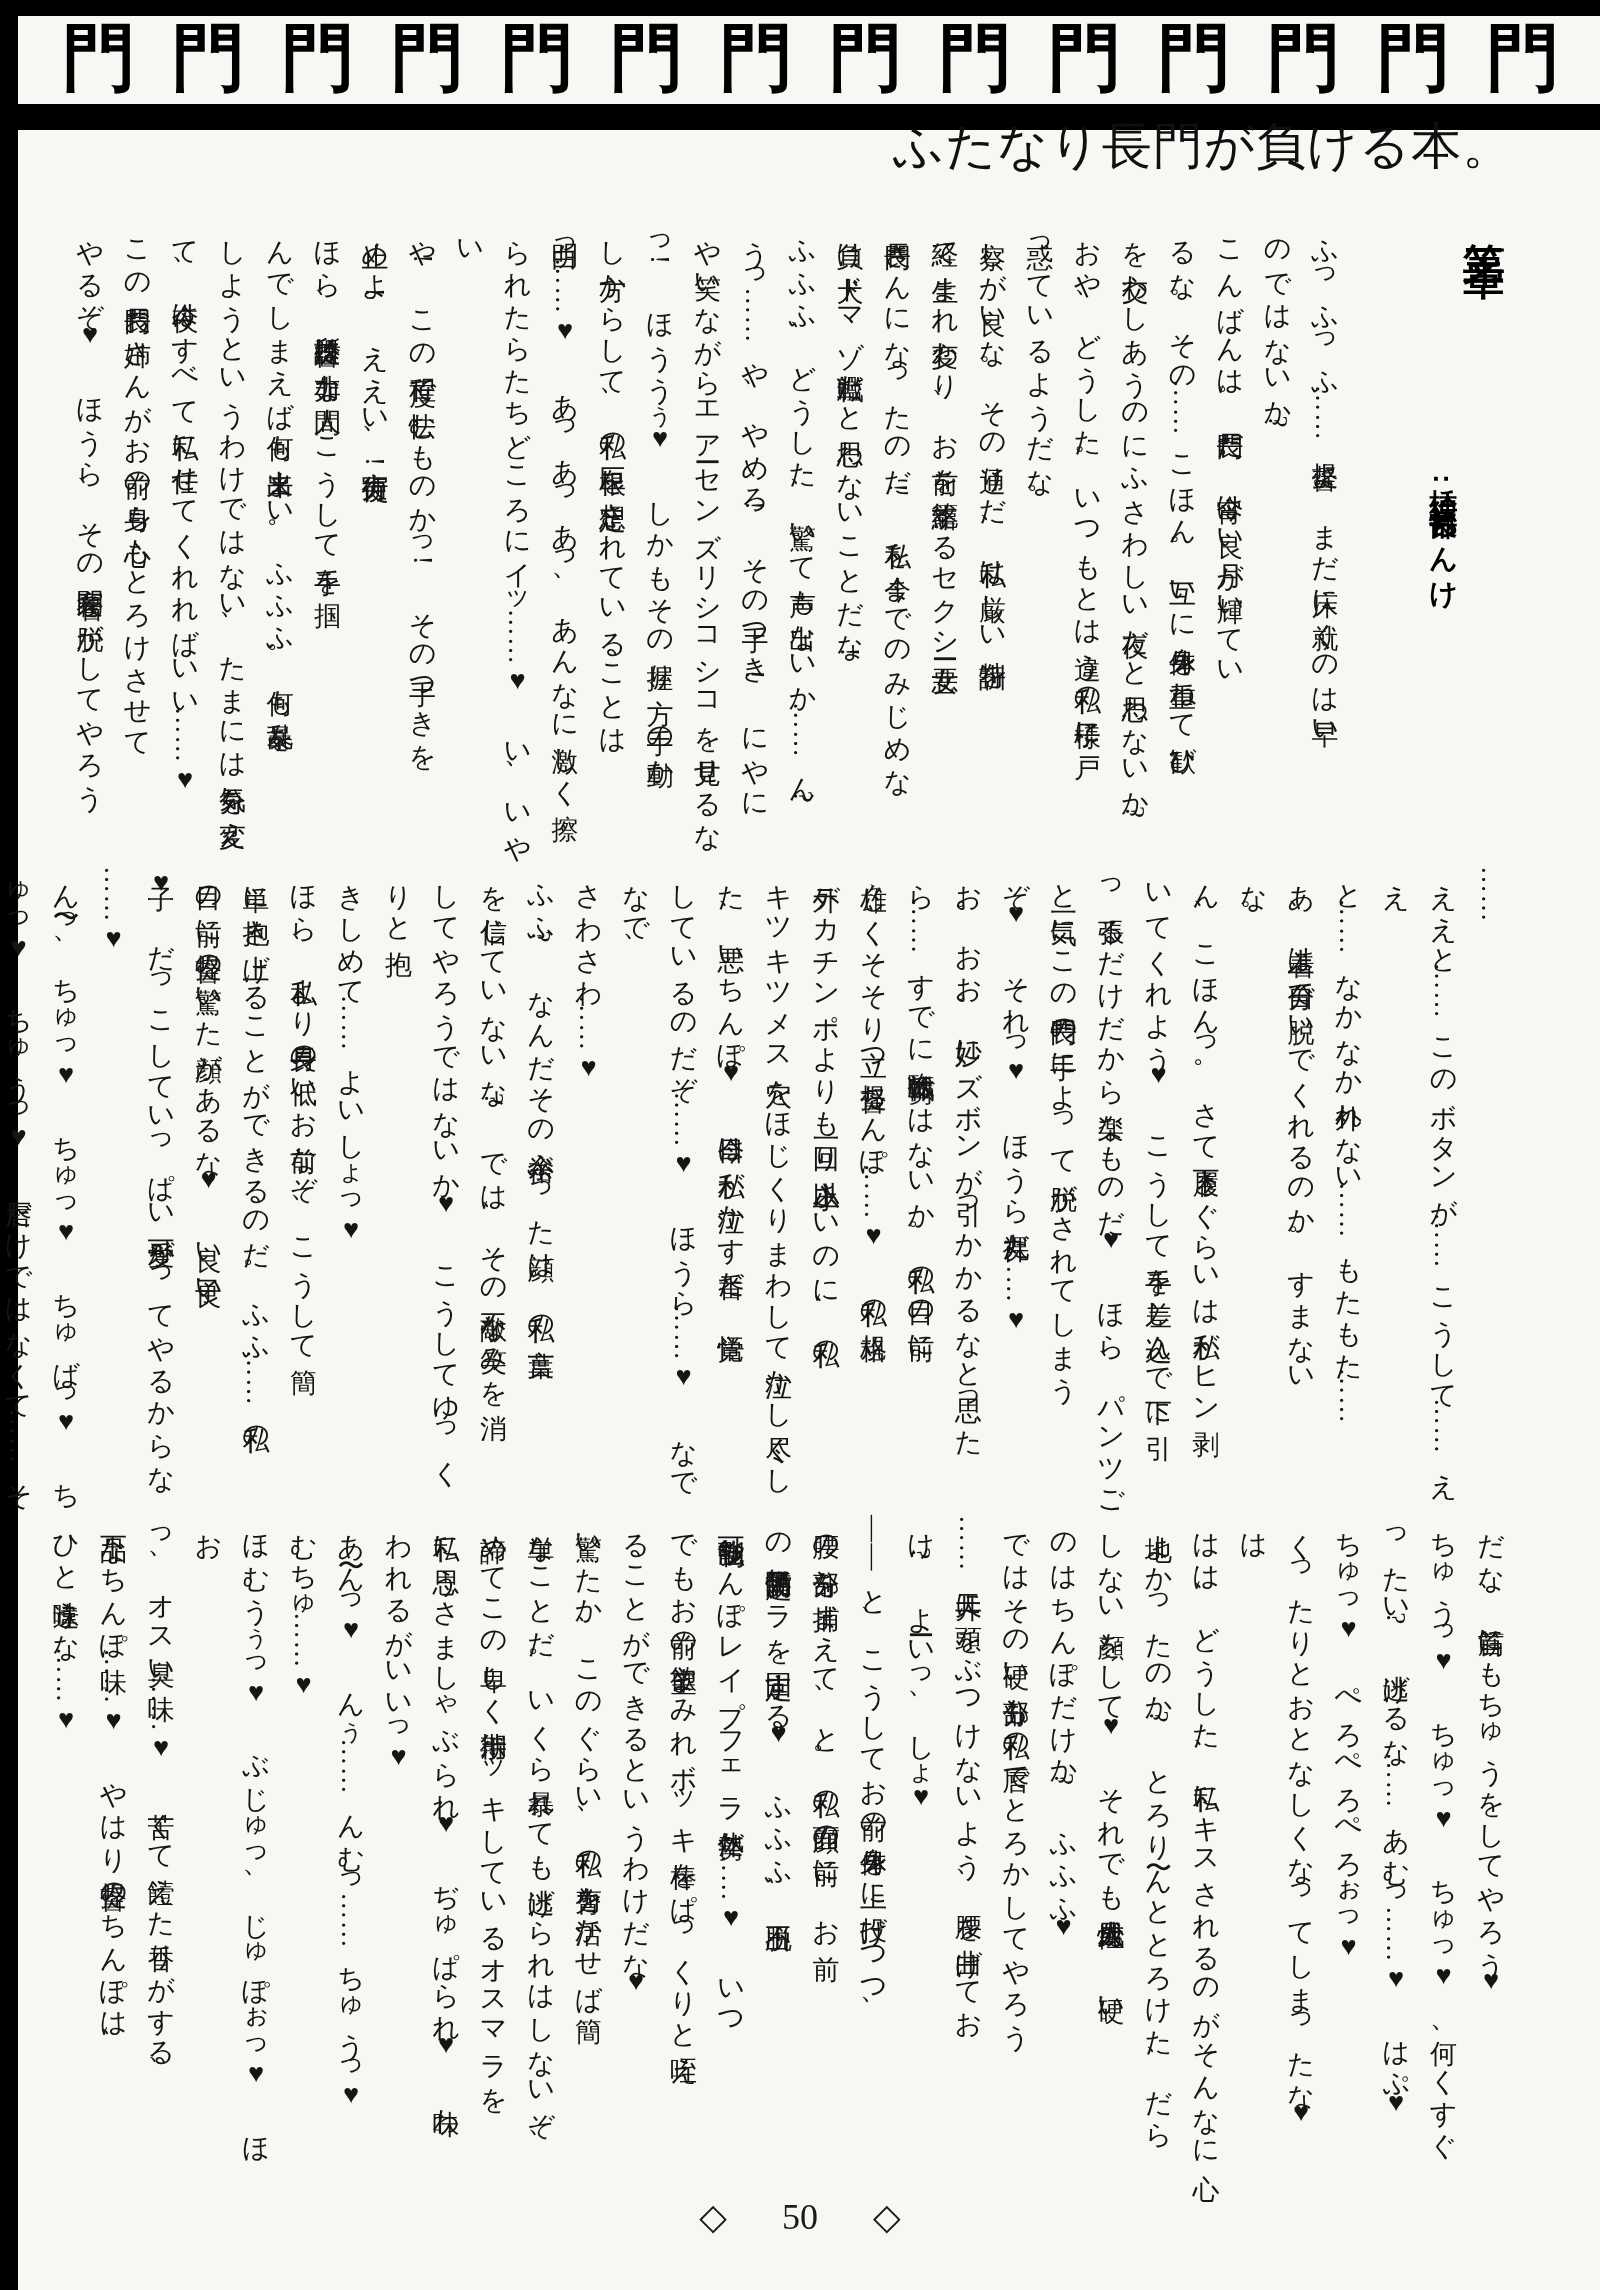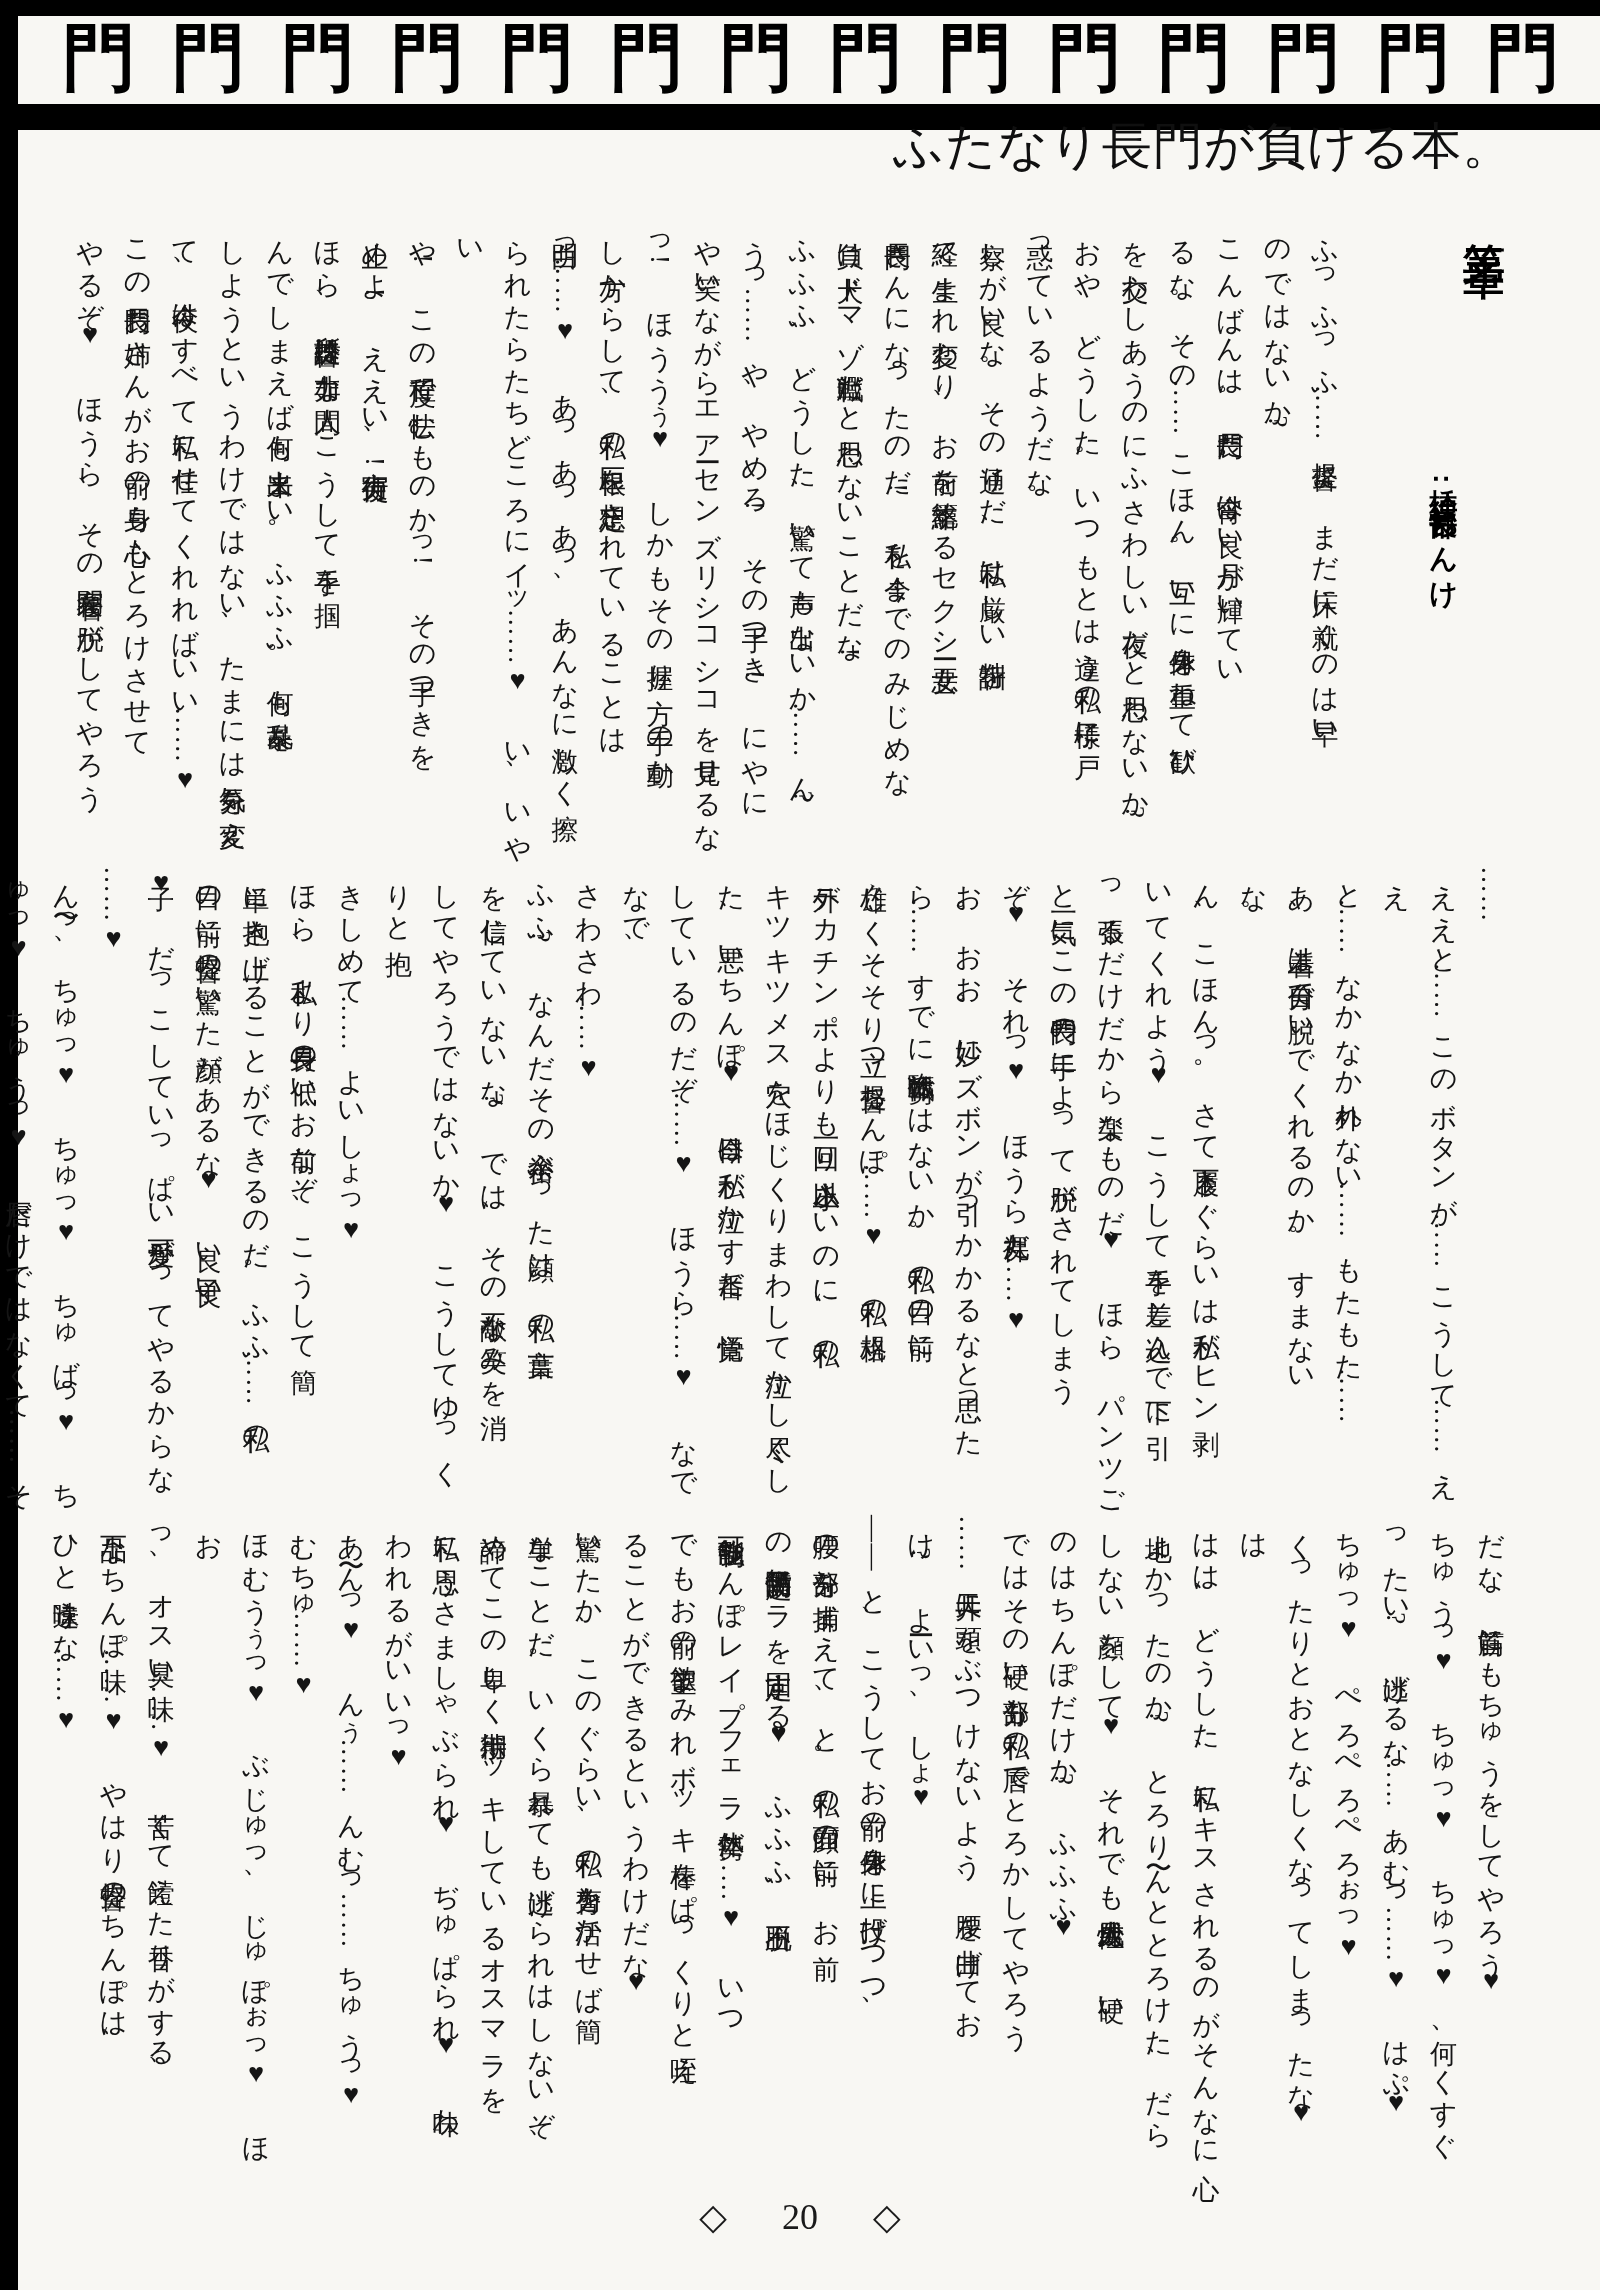--- a/index.html
+++ b/index.html
@@ -177,17 +177,17 @@
       <p>あ〜んっ♥　んぅ……んむっ……ちゅうっ♥</p>
       <p>むちゅ……♥</p>
       <p>ほむうぅっ♥　ぶじゅっ、じゅぽぉっ♥　ほお</p>
       <p>っ、オス臭い味……♥　苦くて饐えた香りがする、</p>
       <p>下品なちんぽ味……♥　やはり提督のちんぽは、</p>
       <p>ひと味違うな……♥</p>
     </div>
 
   <div class="footer">
     <span>◇</span>
-    <span>20</span>
+    <span>50</span>
     <span>◇</span>
   </div>
 
 </div>
 
 </body></html>

